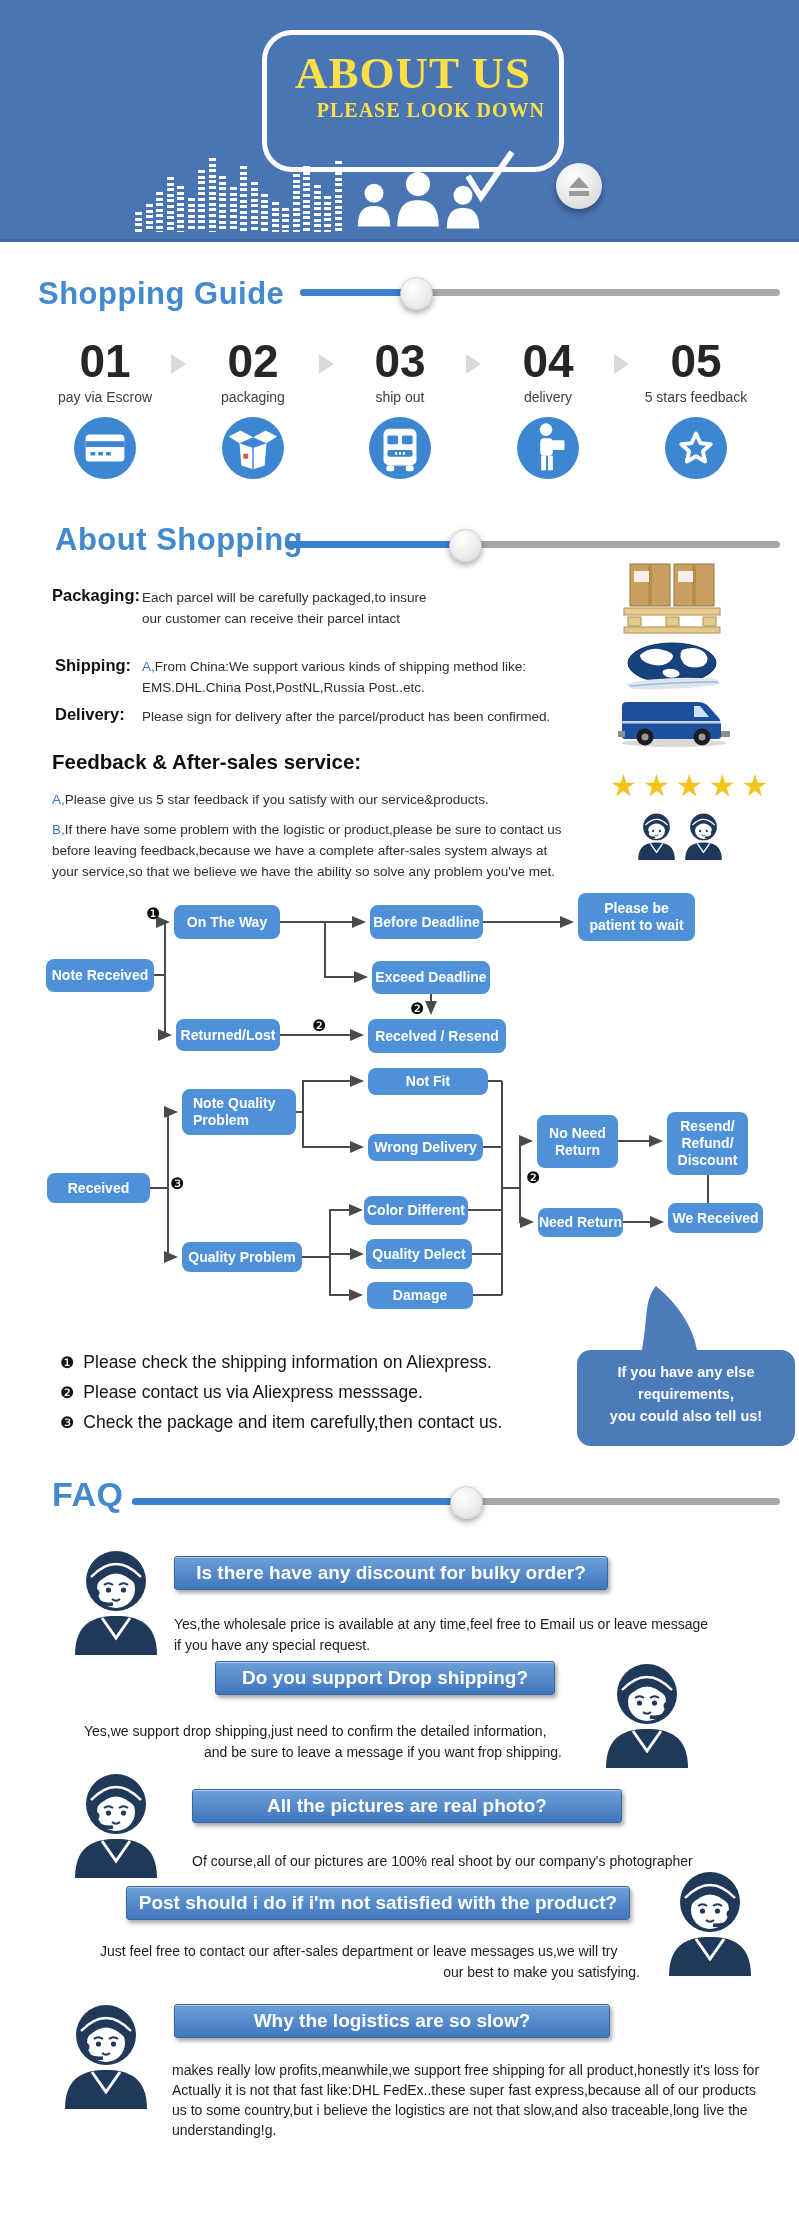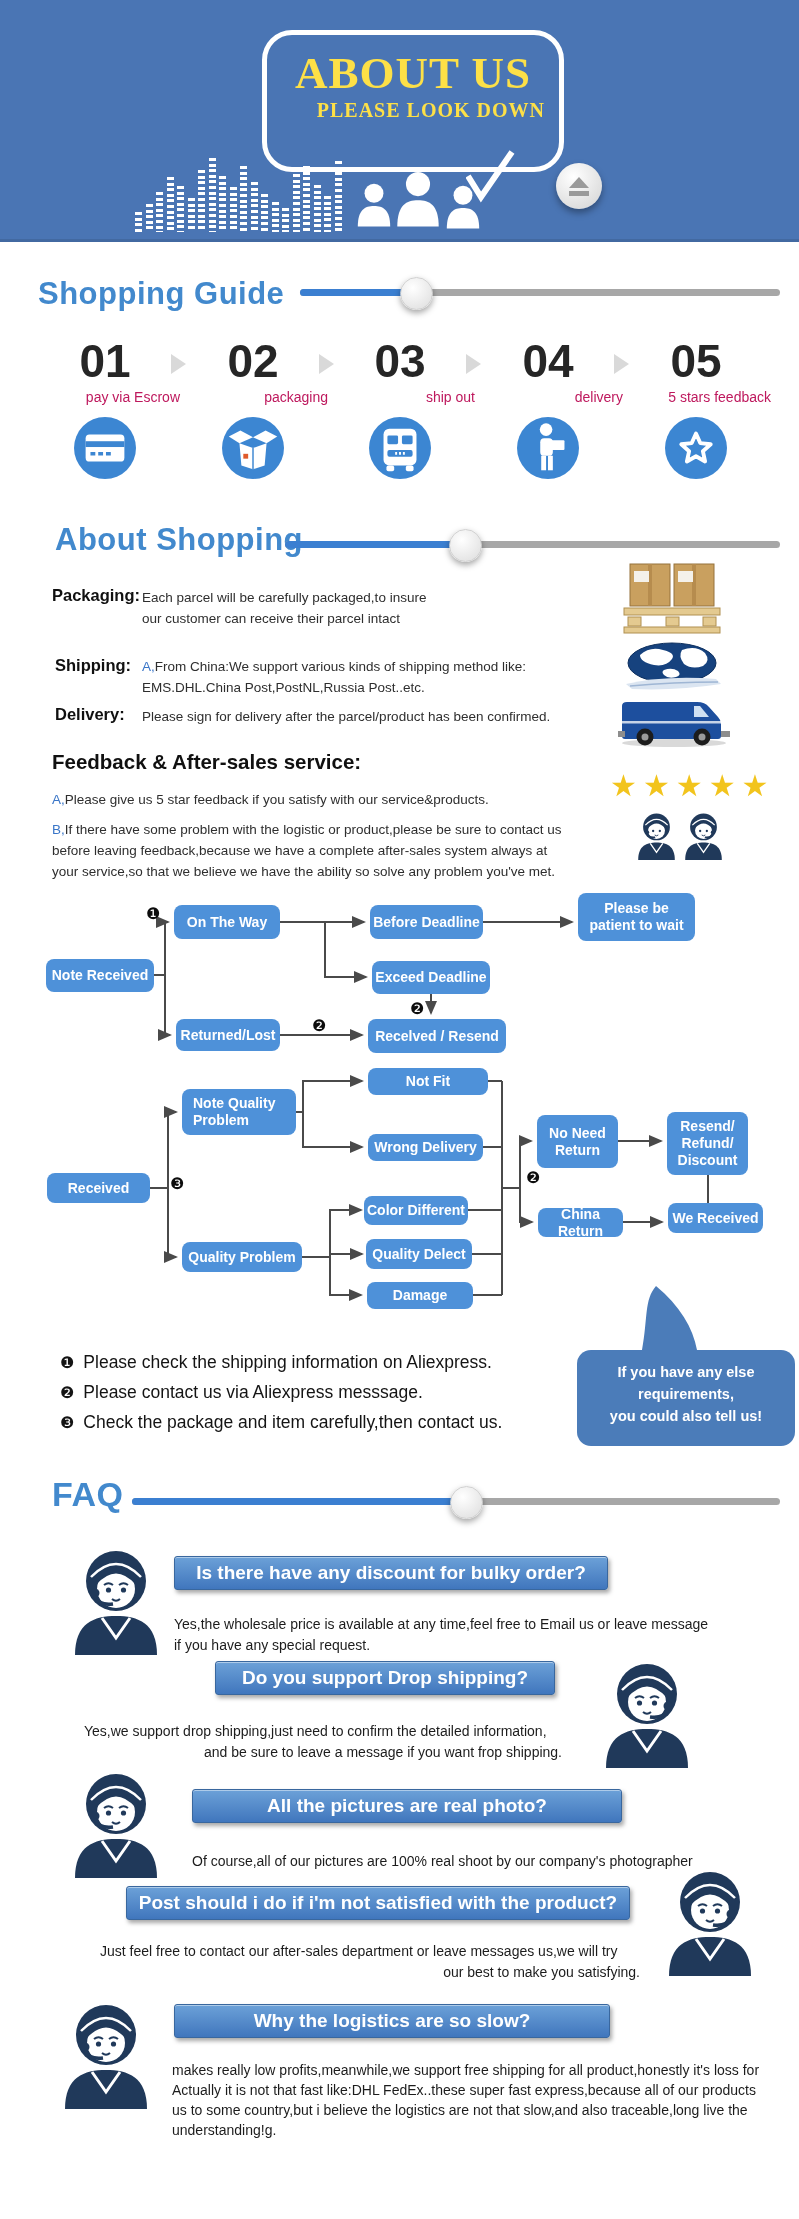--- a/index.html
+++ b/index.html
@@ -23,21 +23,21 @@
   
   .h2blue{color:#4289cd;font-weight:bold;font-size:31px;letter-spacing:.5px;line-height:1;}
   .slider{height:7px;}
   .slider .track{position:absolute;left:0;top:0;width:100%;height:7px;border-radius:4px;background:#a7a7a7;}
   .slider .fill{position:absolute;left:0;top:0;height:7px;border-radius:4px;background:#3b7fd1;}
   .slider .thumb{position:absolute;top:-12px;width:31px;height:31px;border-radius:50%;border:1px solid #cfcfcf;
                  background:radial-gradient(circle at 38% 32%,#ffffff,#dcdcdc);box-shadow:0 3px 6px rgba(0,0,0,.35);cursor:pointer;}
   
   .stepcol{text-align:center;width:150px;}
   .stepnum{font-size:46px;font-weight:bold;color:#262626;line-height:1;}
-  .steplab{font-size:14px;color:#be185d;margin-top:5px;text-align:right;}
+  .steplab{font-size:14px;color:#404040;margin-top:5px;}
   .stepicon{width:62px;height:62px;border-radius:50%;background:#3c86d2;margin:12px auto 0;display:flex;align-items:center;justify-content:center;}
   .steparrow{width:0;height:0;border-left:15px solid #d9d9d9;border-top:10px solid transparent;border-bottom:10px solid transparent;}
   
   .lbl{font-weight:bold;font-size:16.5px;color:#101010;}
   .txt{font-size:13.5px;color:#2e2e2e;line-height:1.55;}
   .pre{white-space:pre-line;}
   .blue{color:#3a76c8;}
   .fb-head{font-weight:bold;font-size:20.5px;color:#101010;}
   .stars{font-size:30px;color:#f2c41d;letter-spacing:6px;white-space:nowrap;}
   
@@ -335,21 +335,21 @@
     <div class="abs flowbox ta-l" style="left:182px;top:29px;width:103px;height:46px">Note Quality
 Problem</div>
     <div class="abs flowbox" style="left:182px;top:182px;width:120px;height:30px">Quality Problem</div>
     <div class="abs flowbox" style="left:368px;top:8px;width:120px;height:27px">Not Fit</div>
     <div class="abs flowbox" style="left:368px;top:74px;width:115px;height:27px">Wrong Delivery</div>
     <div class="abs flowbox" style="left:364px;top:136px;width:104px;height:29px">Color Different</div>
     <div class="abs flowbox" style="left:366px;top:179px;width:106px;height:30px">Quality Delect</div>
     <div class="abs flowbox" style="left:367px;top:222px;width:106px;height:27px">Damage</div>
     <div class="abs flowbox" style="left:537px;top:55px;width:81px;height:53px">No Need
 Return</div>
-    <div class="abs flowbox" style="left:538px;top:148px;width:85px;height:29px">China Return</div>
+    <div class="abs flowbox" style="left:538px;top:148px;width:85px;height:29px">Need Return</div>
     <div class="abs flowbox" style="left:667px;top:52px;width:81px;height:63px">Resend/
 Refund/
 Discount</div>
     <div class="abs flowbox" style="left:668px;top:143px;width:95px;height:30px">We Received</div>
     <div class="marker" style="left:170px;top:116px">❸</div>
     <div class="marker" style="left:526px;top:110px">❷</div>
   </div>
 
   <div class="abs" style="left:60px;top:1352px;width:540px">
     <div class="note-row">

